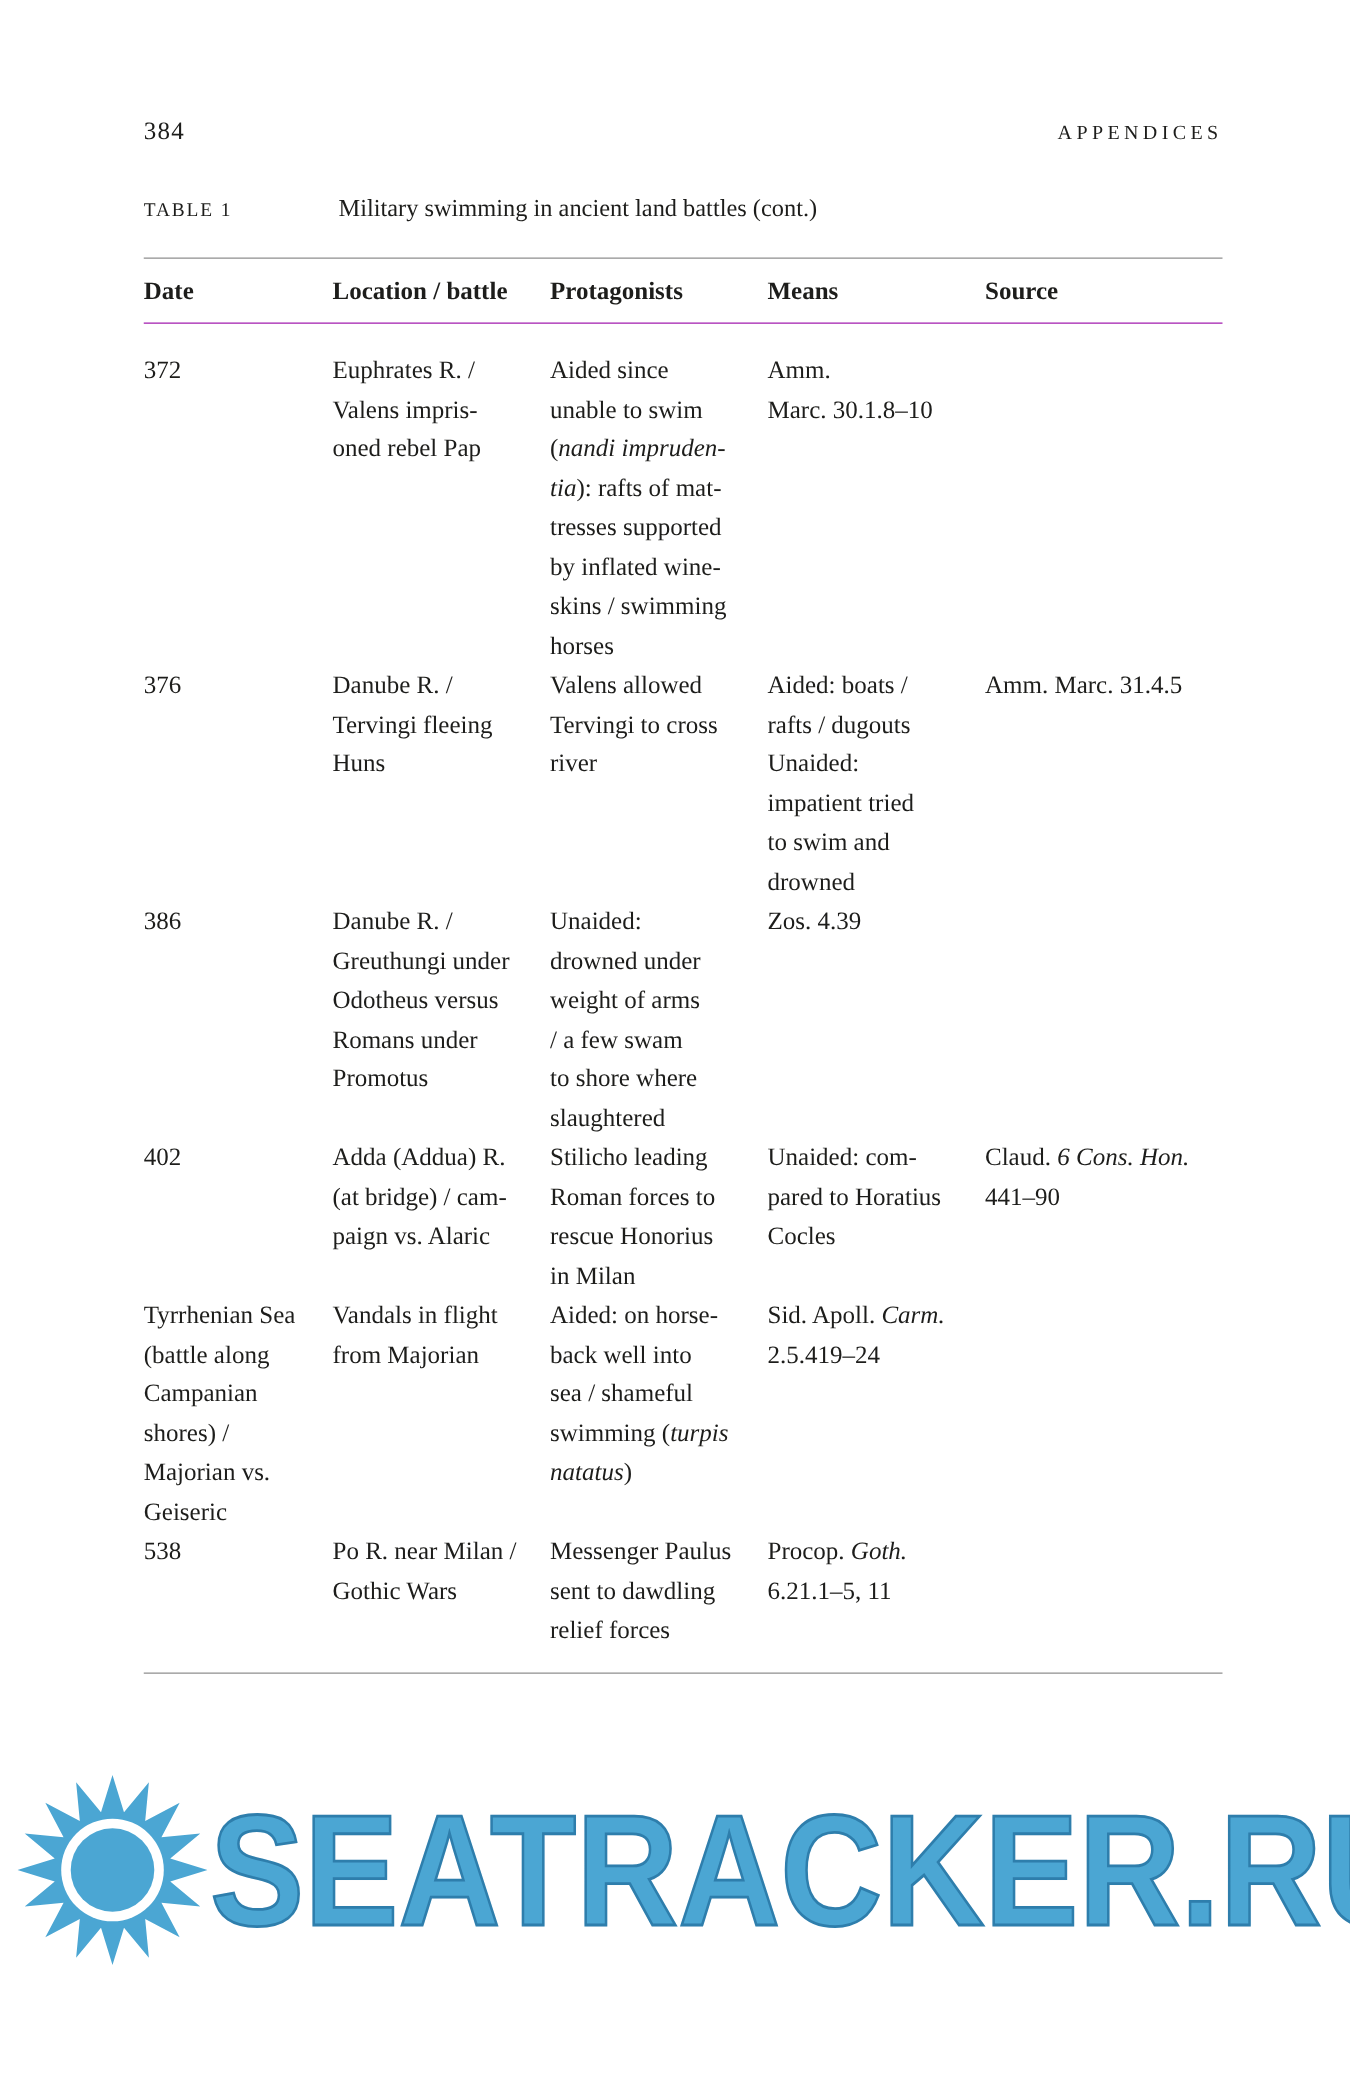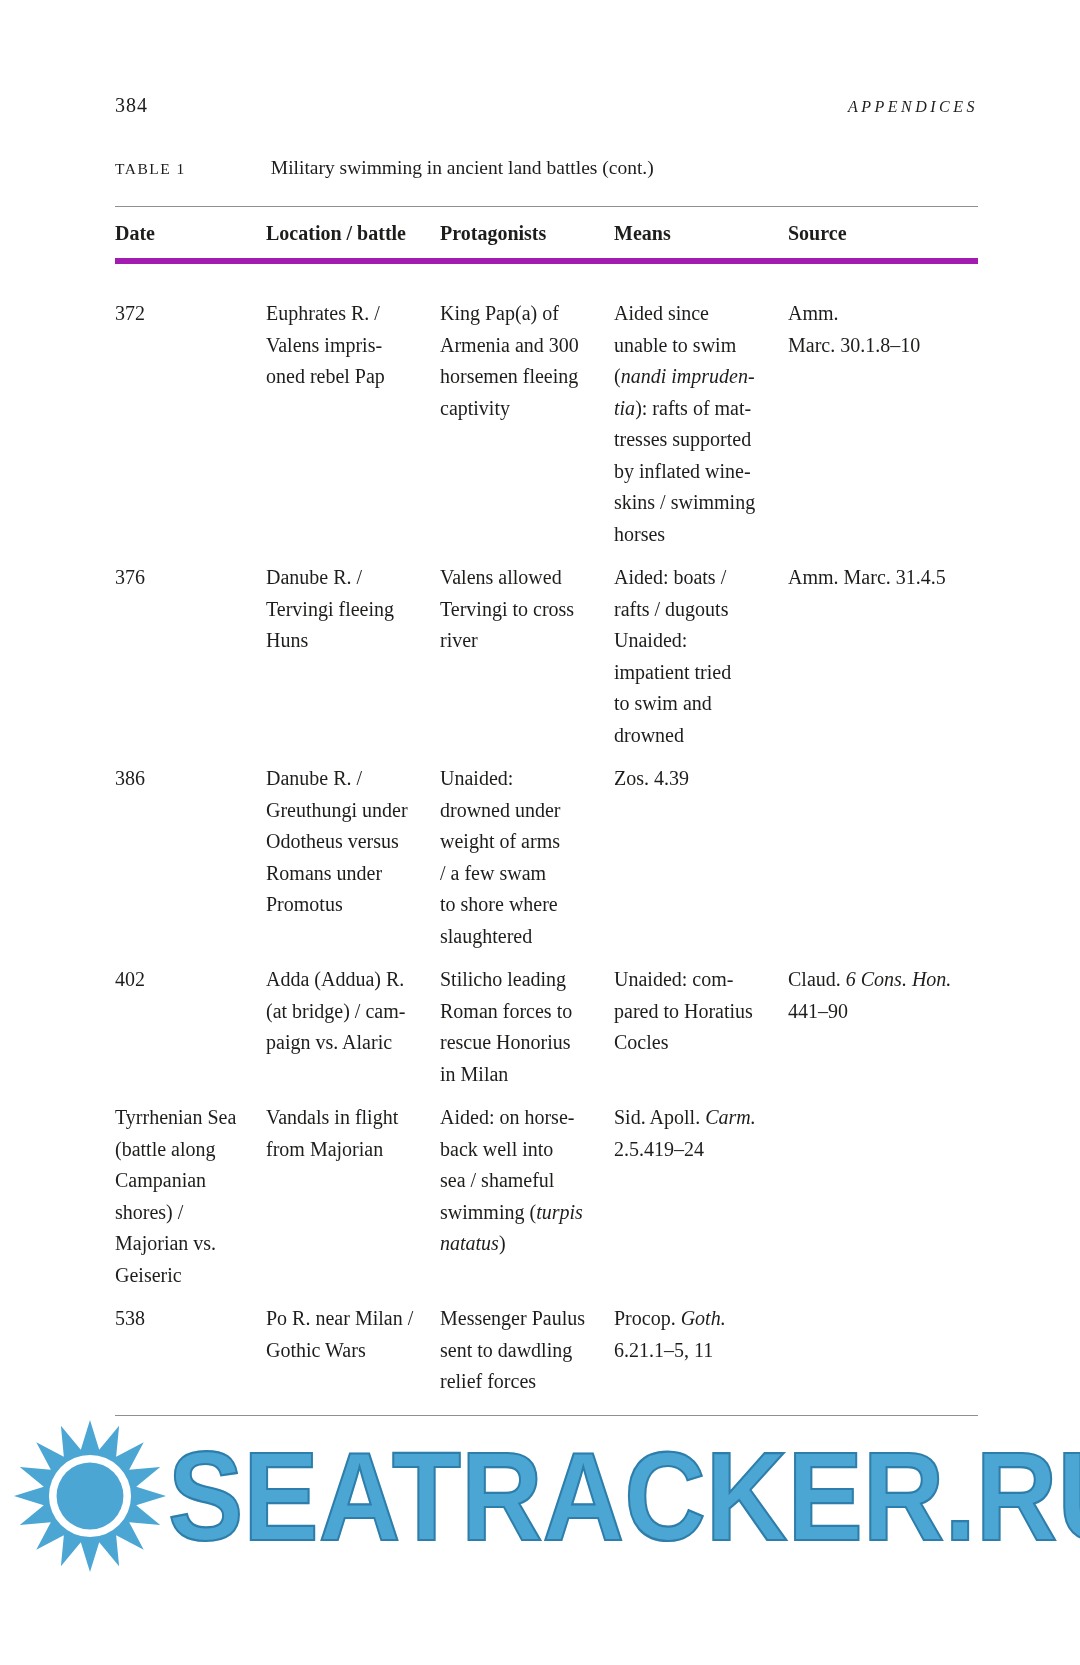--- a/index.html
+++ b/index.html
@@ -9,39 +9,39 @@
     background: #ffffff;
     font-family: "Liberation Serif", serif;
     color: #1d1d1b;
     position: relative;
     overflow: hidden;
   }
   .content { position: absolute; left: 115px; top: 0; width: 863px; }
 
   .page-header { display: flex; justify-content: space-between; align-items: baseline; margin-top: 94px; }
   .page-number { font-size: 20px; letter-spacing: 1px; }
-  .running-head { font-size: 16px; letter-spacing: 3.5px; font-style: italic; }
+  .running-head { font-size: 16px; letter-spacing: 3.5px; }
 
   .caption-row { margin-top: 40px; display: flex; align-items: baseline; gap: 41px; }
   .table-label { font-size: 15.5px; letter-spacing: 1.5px; }
   .table-caption { font-size: 19.5px; margin-left: 44px; text-align: right; }
 
   .dtable { margin-top: 27px; border-top: 1px solid #8f8f8f; }
   .thead {
     display: grid; grid-template-columns: 151px 174px 174px 174px 190px;
     padding: 15px 0 13px;
-    border-bottom: 6px solid #a21caf;
+    border-bottom: 1px solid #a21caf;
     font-weight: bold; font-size: 20px;
   }
   .tbody {
     padding: 22px 0 17px;
     border-bottom: 1px solid #8f8f8f;
     font-size: 20px; line-height: 31.5px;
   }
-  .trow { display: grid; grid-template-columns: 151px 174px 174px 174px 190px; margin-top: 12px; }
+  .trow { display: grid; grid-template-columns: 151px 174px 174px 174px 190px; }
   .cell { white-space: nowrap; }
   .cell span.i { font-style: italic; }
 
   .watermark { position: absolute; left: 0; top: 1398px; width: 1080px; height: 195px; display: flex; align-items: center; }
   .sun { width: 152px; height: 152px; margin-left: 14px; flex: 0 0 auto; }
   .wm-text {
     font-family: "Liberation Sans", sans-serif;
     font-weight: bold;
     font-size: 113px;
     color: #4BA6D3;
@@ -76,21 +76,20 @@
       <div class="hcell">Protagonists</div>
       <div class="hcell">Means</div>
       <div class="hcell">Source</div>
     </div>
 
     <div class="tbody">
 
       <div class="trow">
         <div class="cell">372</div>
         <div class="cell"><span>Euphrates R. /</span><br><span>Valens impris-</span><br><span>oned rebel Pap</span></div>
-        <div class="cell"><span>King Pap(a) of</span><br><span>Armenia and 300</span><br><span>horsemen fleeing</span><br><span>captivity</span></div>
         <div class="cell"><span>Aided since</span><br><span>unable to swim</span><br><span>(</span><span class="i">nandi impruden-</span><br><span class="i">tia</span><span>): rafts of mat-</span><br><span>tresses supported</span><br><span>by inflated wine-</span><br><span>skins / swimming</span><br><span>horses</span></div>
         <div class="cell"><span>Amm.</span><br><span>Marc. 30.1.8–10</span></div>
       </div>
 
       <div class="trow">
         <div class="cell">376</div>
         <div class="cell"><span>Danube R. /</span><br><span>Tervingi fleeing</span><br><span>Huns</span></div>
         <div class="cell"><span>Valens allowed</span><br><span>Tervingi to cross</span><br><span>river</span></div>
         <div class="cell"><span>Aided: boats /</span><br><span>rafts / dugouts</span><br><span>Unaided:</span><br><span>impatient tried</span><br><span>to swim and</span><br><span>drowned</span></div>
         <div class="cell"><span>Amm. Marc. 31.4.5</span></div>

